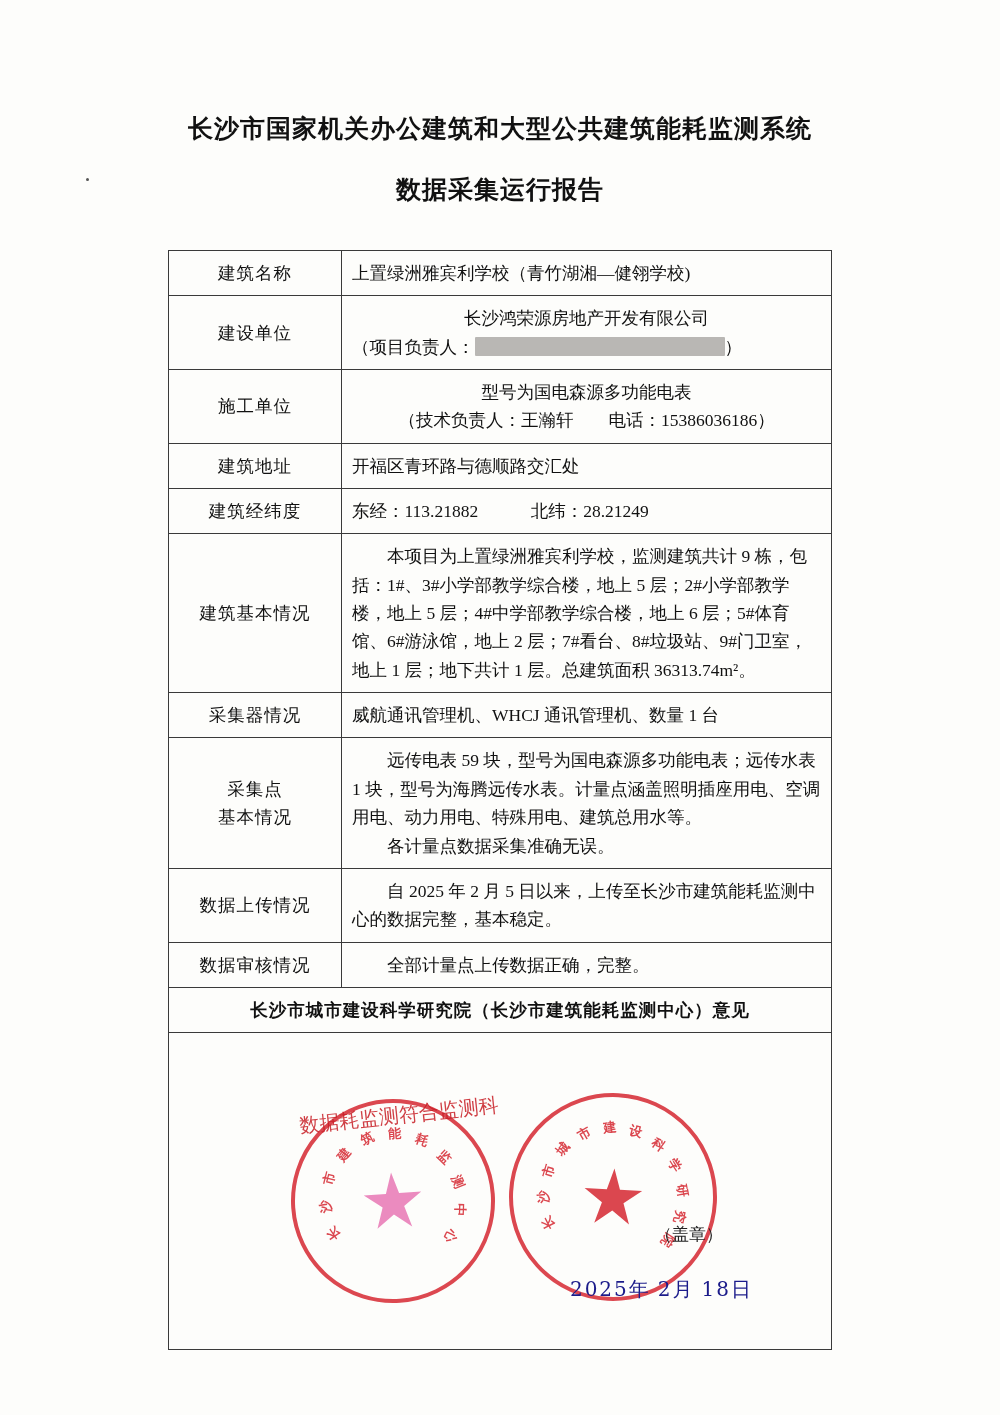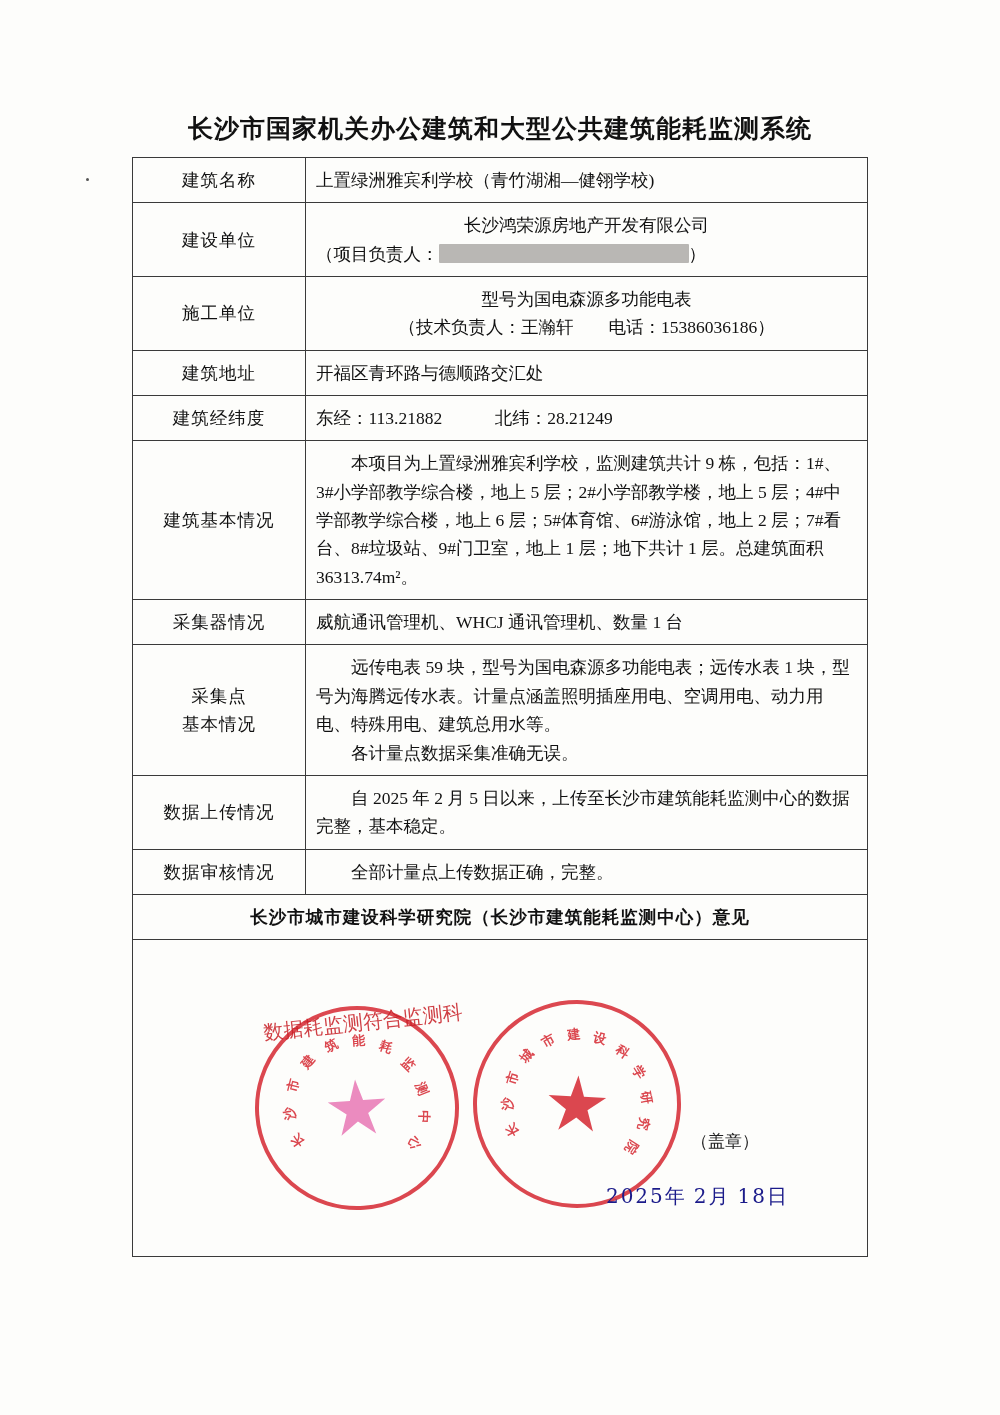--- a/index.html
+++ b/index.html
@@ -32,23 +32,23 @@
     color: #111;
   }
   .title-line2 {
     margin-top: 28px;
     font-size: 25px;
     font-weight: bold;
     letter-spacing: 1px;
     color: #111;
   }
   table.report {
-    margin: 12px auto 0 auto;
+    margin: 44px auto 0 auto;
     border-collapse: collapse;
-    width: 736px;
+    width: 664px;
     table-layout: fixed;
   }
   table.report td {
     border: 1.5px solid #3a3a3a;
     vertical-align: middle;
     padding: 8px 10px;
     font-size: 17.5px;
     line-height: 1.62;
   }
   td.label {
@@ -176,20 +176,21 @@
     border-radius: 50%;
   }
 </style>
 </head>
 <body>
 
 <div class="page">
 
   <div class="title-block">
     <div class="title-line">长沙市国家机关办公建筑和大型公共建筑能耗监测系统</div>
+    <div class="title-line2">数据采集运行报告</div>
   </div>
 
   <div class="dot-mark"></div>
 
   <table class="report">
     <tbody>
       <tr>
         <td class="label">建筑名称</td>
         <td class="value val-center-line">上置绿洲雅宾利学校（青竹湖湘—健翎学校)</td>
       </tr>

